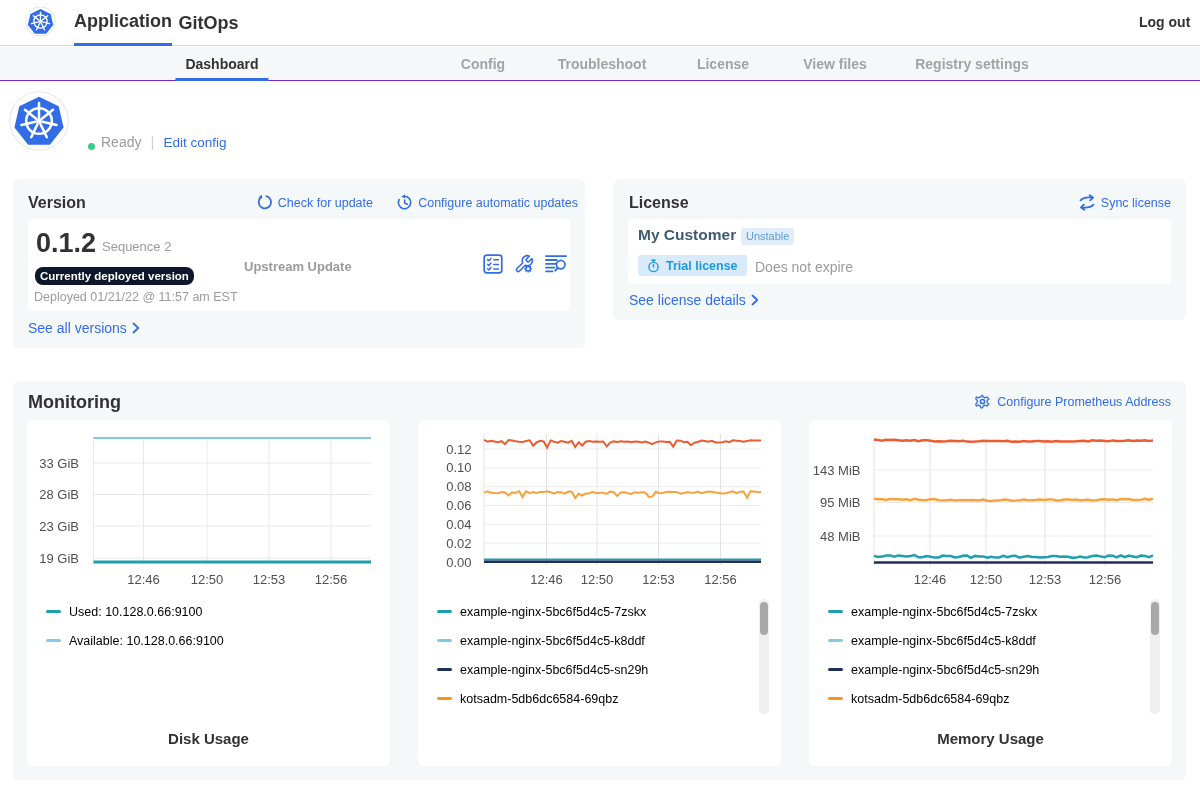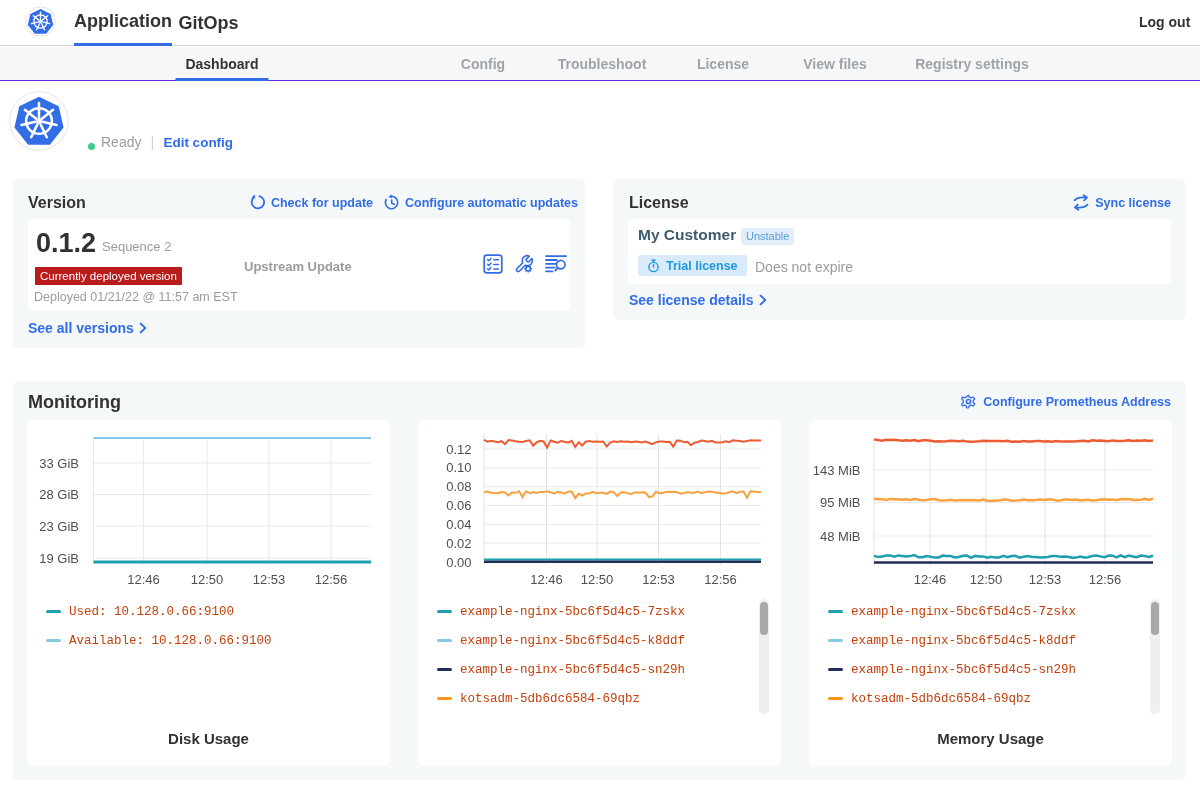--- a/index.html
+++ b/index.html
@@ -22,31 +22,31 @@
 .subtab { position:absolute; top:0; height:34px; transform:translateX(-50%); display:flex; align-items:center; font-size:14px; font-weight:bold; color:#9fa4a9; padding:0 10px; }
 .subtab.active { color:#323232; border-bottom:3px solid #326de6; padding-top:3px; }
 
 
 #apphead { position:absolute; top:81px; left:0; width:1200px; height:80px; }
 
 
 .card { position:absolute; background:#f5f8f9; border-radius:6px; }
 .whitebox { position:absolute; background:#fff; border-radius:4px; }
 .cardtitle { font-size:16px; font-weight:bold; color:#323232; }
-.link { color:#326de6; font-weight:bold; }
-.badge-green { background:#b91c1c; color:#fff; font-weight:normal; font-size:13px; border-radius:1px; }
+.link { color:#326de6; font-weight:normal; }
+.badge-green { background:#0f172a; color:#fff; font-weight:bold; font-size:13px; border-radius:8px; }
 .badge-blue { background:#e2edfa; color:#5b9ed6; font-size:13px; border-radius:3px; }
 
 
 .chartcard { position:absolute; background:#fff; border-radius:6px; top:420px; width:363px; height:346px; }
 .charttitle { position:absolute; width:100%; text-align:center; top:310px; font-size:15px; font-weight:bold; color:#323232; }
 .legend { position:absolute; left:0; top:184px; }
 .legrow { display:flex; align-items:center; height:15px; margin-bottom:14px; }
 .legdash { width:15px; height:3px; border-radius:2px; margin-left:19px; margin-right:8px; flex:none; }
-.legtxt { font-size:12.5px; color:#c2410c;font-family:Liberation Mono, monospace; }
+.legtxt { font-size:12.5px; color:#000000; }
 .scrollbar { position:absolute; right:12px; top:179px; width:10px; height:115px; background:#efefef; border-radius:5px; }
 .scrollbar::after { content:""; position:absolute; left:1px; top:3px; width:8px; height:33px; background:#a8a8a8; border-radius:4px; }
 </style>
 </head>
 <body>
 <div id="page">
 
   <div id="topnav">
     <svg class="abs" style="left:25px; top:6px;" width="31" height="31" viewBox="0 0 31 31">
         <circle cx="15.5" cy="15.5" r="14.75" fill="#fff" stroke="#e4e4e4" stroke-width="1"></circle>

